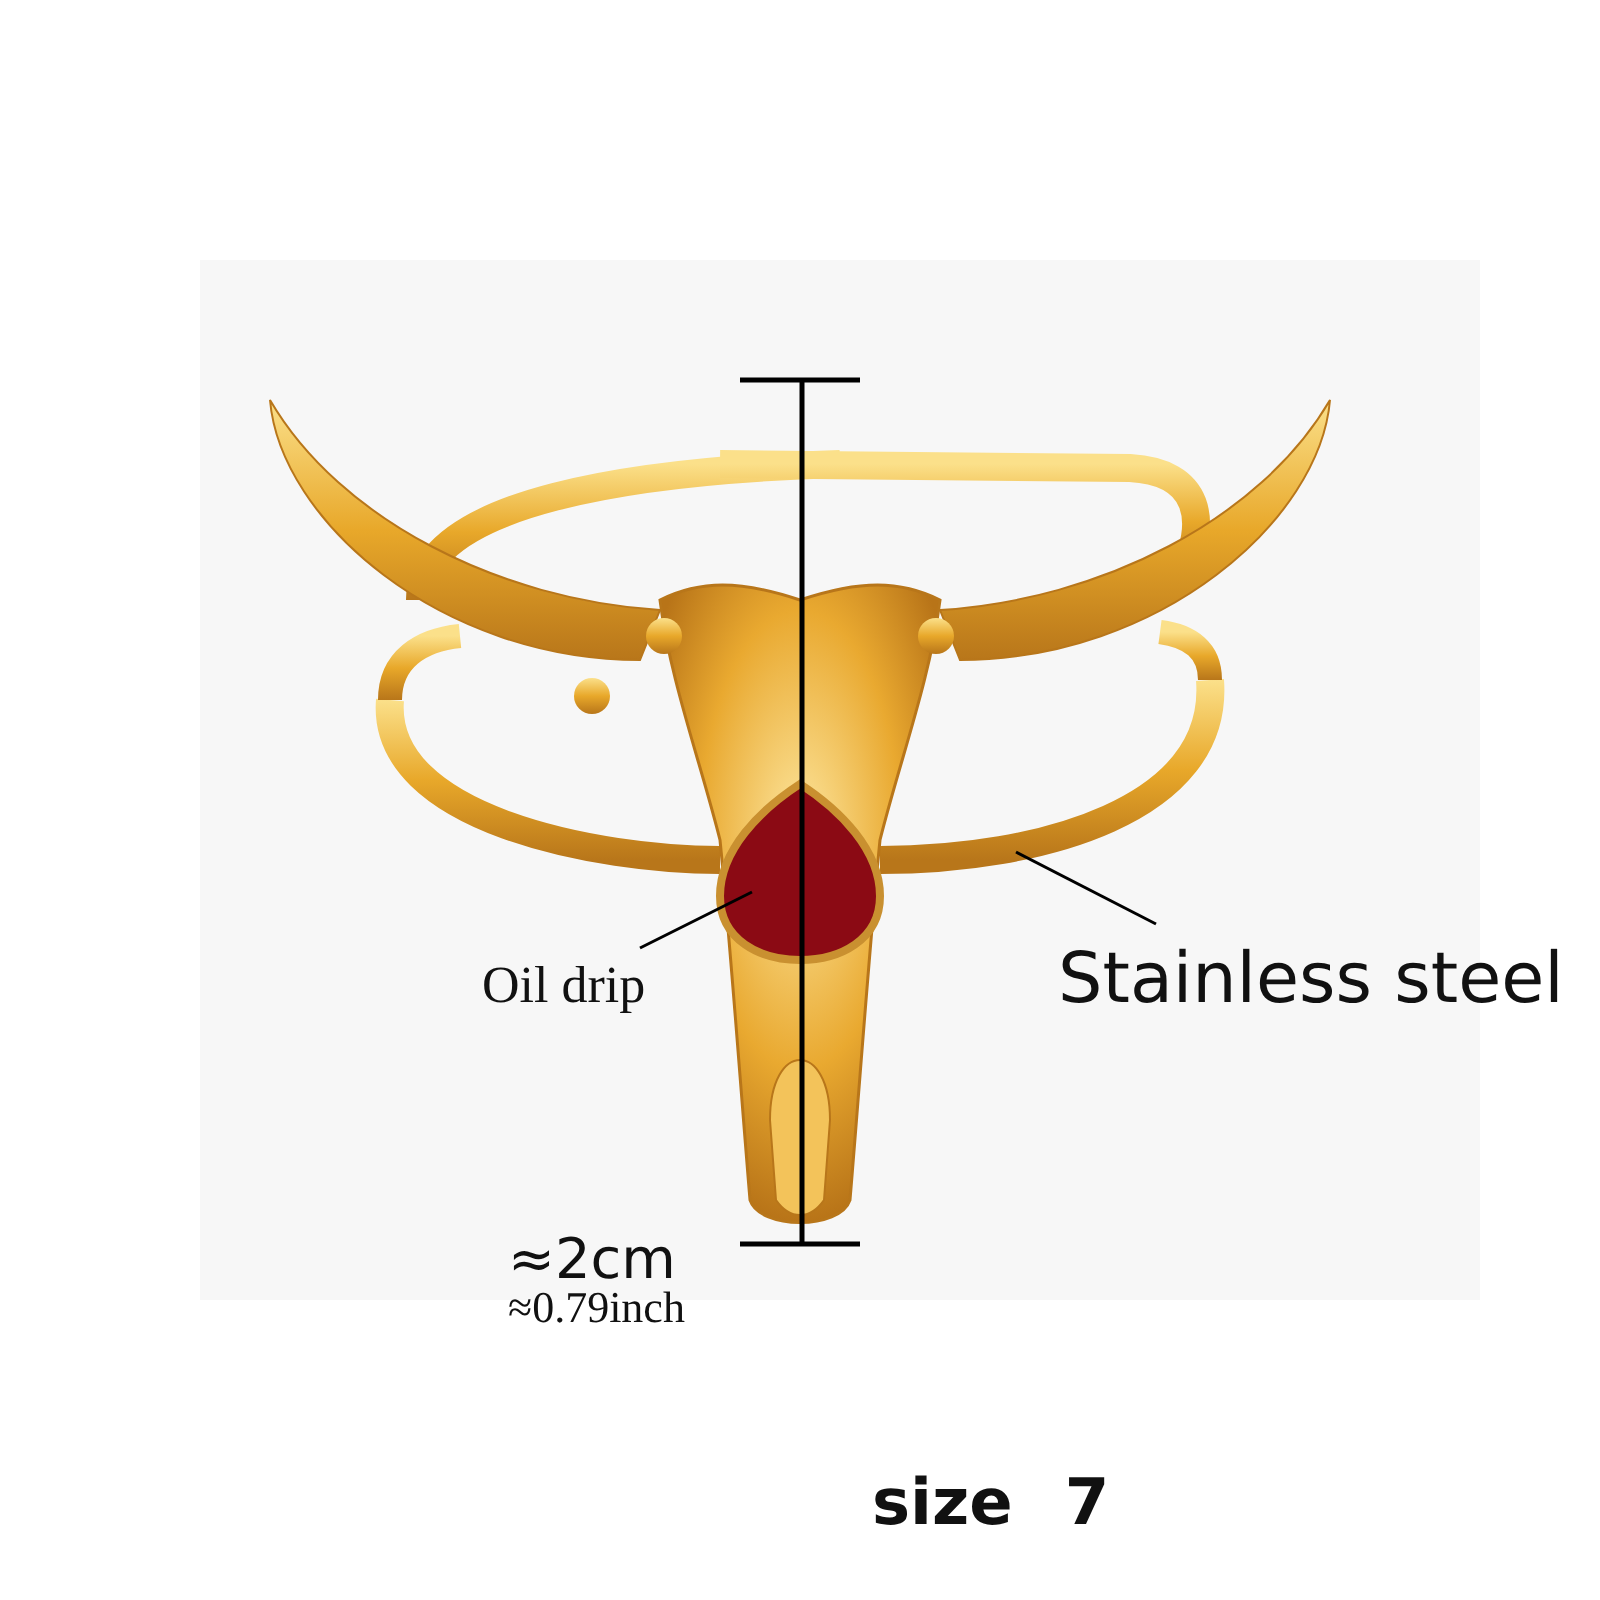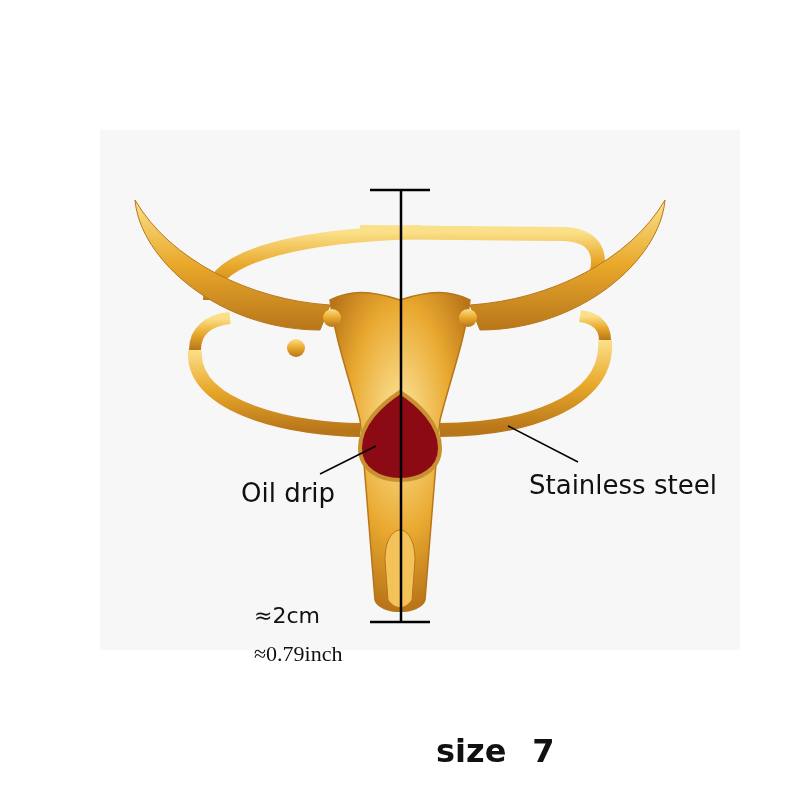--- a/index.html
+++ b/index.html
@@ -5,23 +5,23 @@
     html, body { margin: 0; padding: 0; }
     body {
       width: 800px; height: 800px; position: relative; overflow: hidden;
       background: #ffffff;
       font-family: "DejaVu Sans", sans-serif;
     }
     .stage { position: absolute; left: 0; top: 0; width: 800px; height: 800px; }
     .bgpanel { position: absolute; left: 100px; top: 130px; width: 640px; height: 520px; background: #f7f7f7; }
     svg.ring { position: absolute; left: 0; top: 0; }
     .label { position: absolute; color: #111; font-weight: 400; white-space: nowrap; }
-    .oil { left: 241px; top: 478px; font-size: 26px; }
-    .steel { left: 529px; top: 470px; font-size: 26px; }
-    .dim1 { left: 254px; top: 604px; font-size: 22px; line-height: 24px; }
+    .oil { left: 241px; top: 478px; font-size: 26px; font-family: Liberation Serif, serif; }
+    .steel { left: 529px; top: 470px; font-size: 35px; }
+    .dim1 { left: 254px; top: 618px; font-size: 28px; line-height: 24px; }
     .dim2 { left: 254px; top: 642px; font-size: 22px; line-height: 24px; font-family: Liberation Serif, serif; }
     .size { left: 436px; top: 732px; font-size: 32px; font-weight: 700; }
     .size .num { margin-left: 26px; }
   </style>
 </head>
 <body>
 
 <div class="stage">
   <div class="bgpanel"></div>
 

